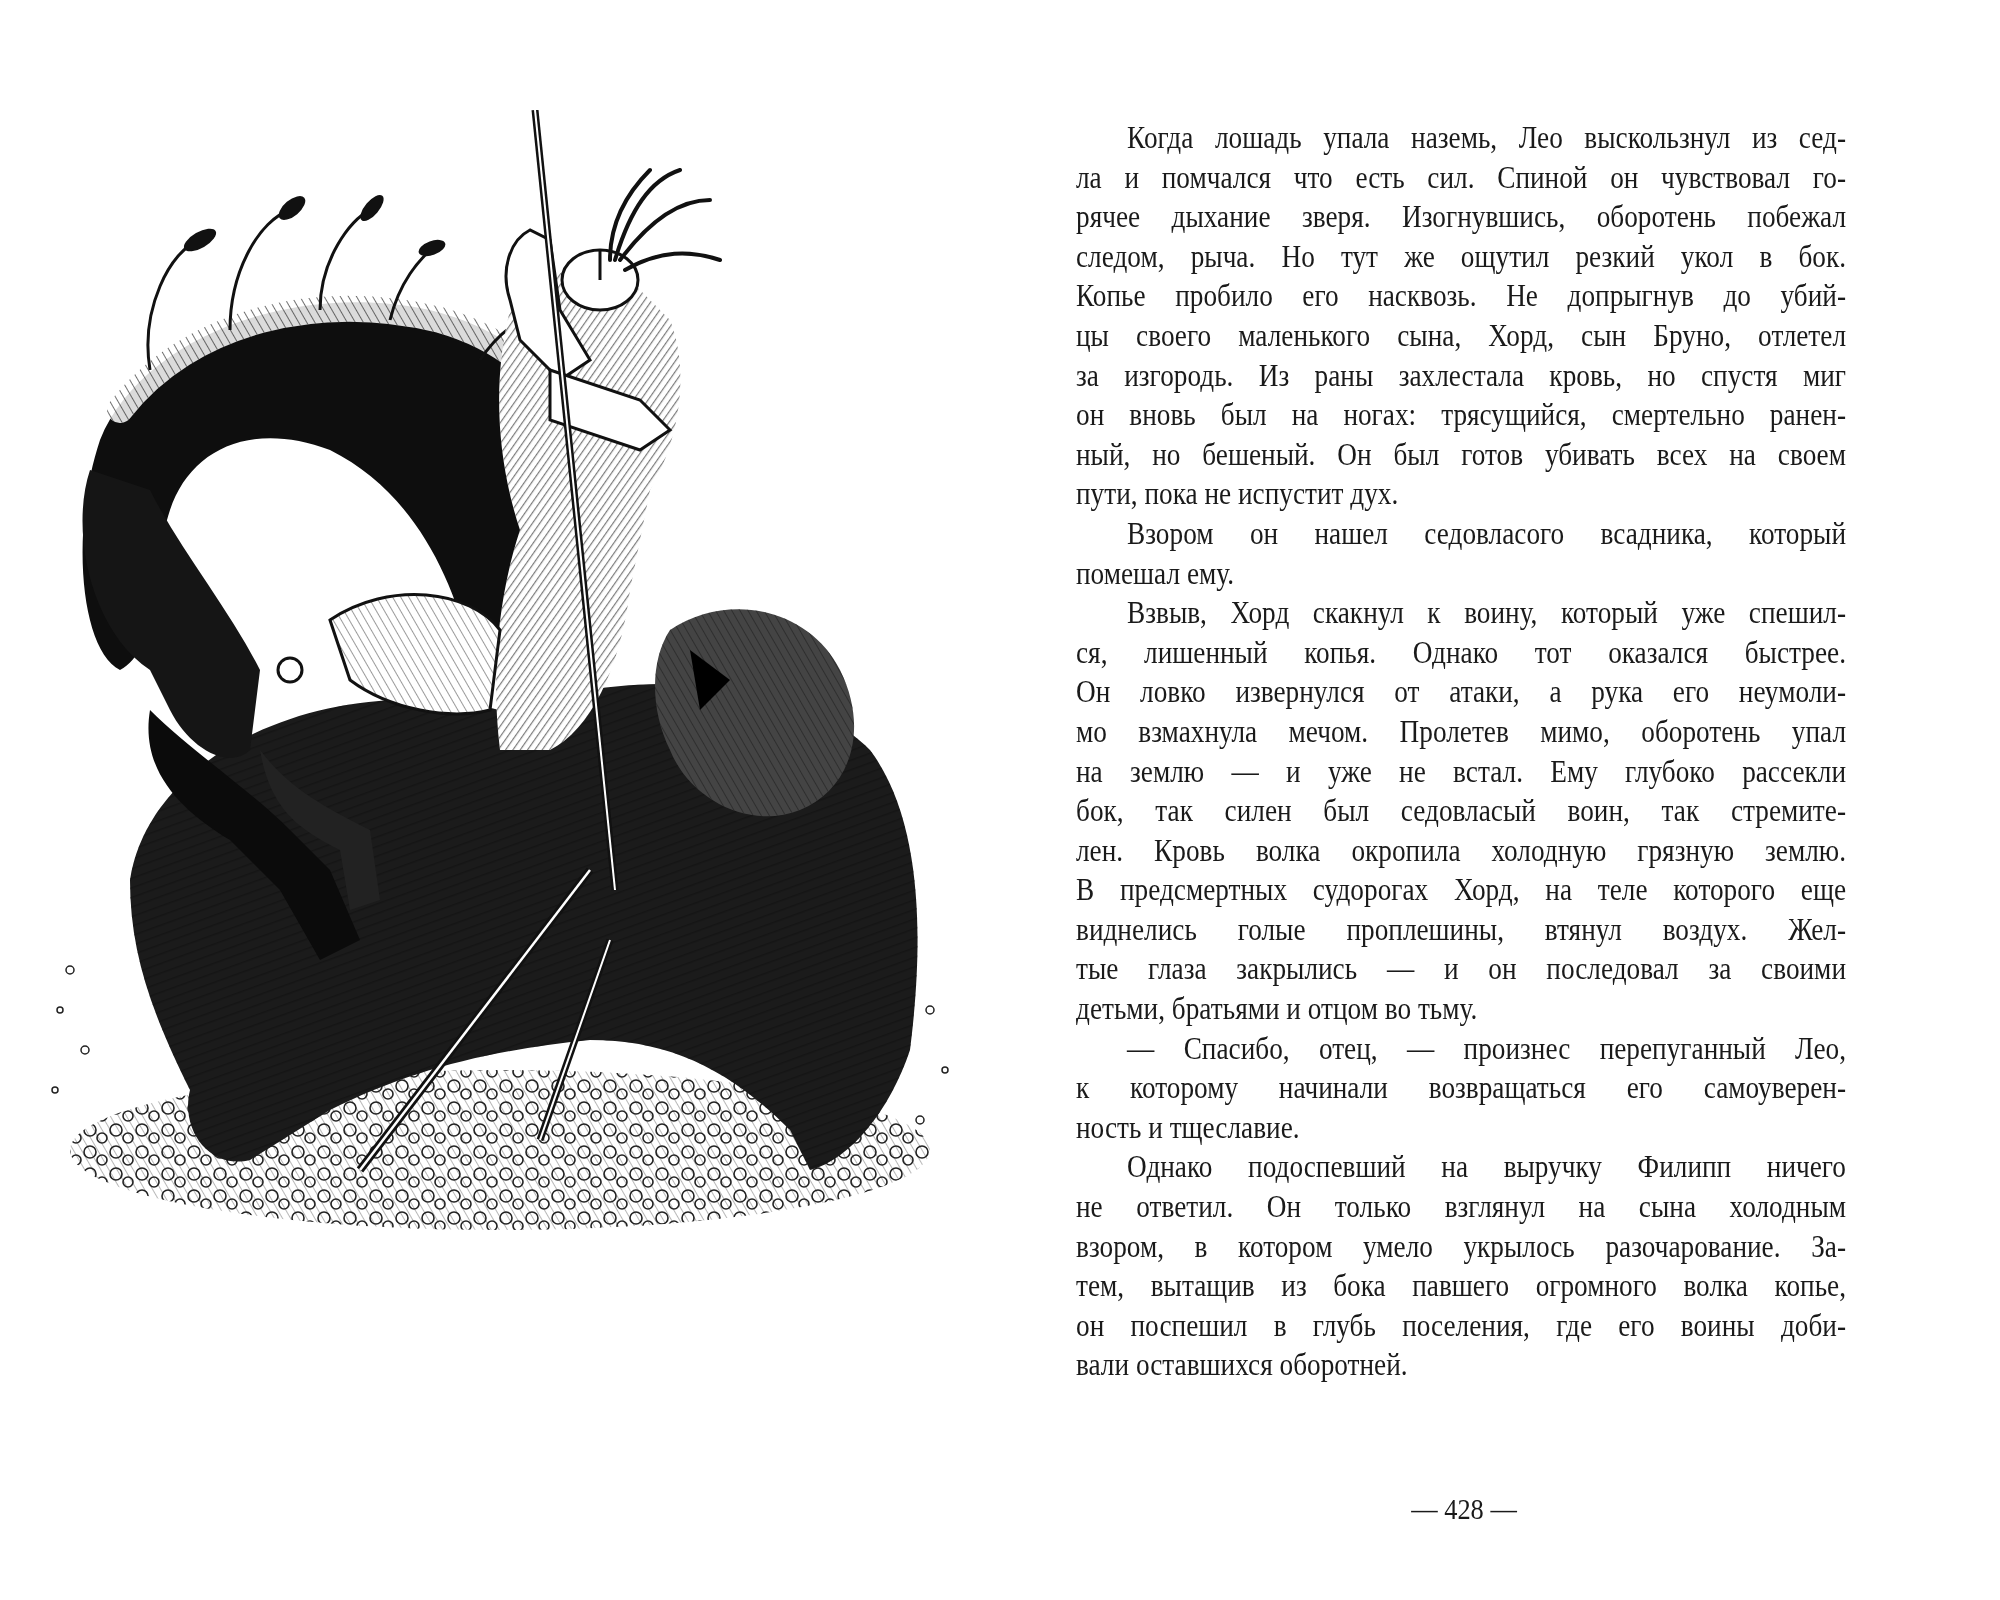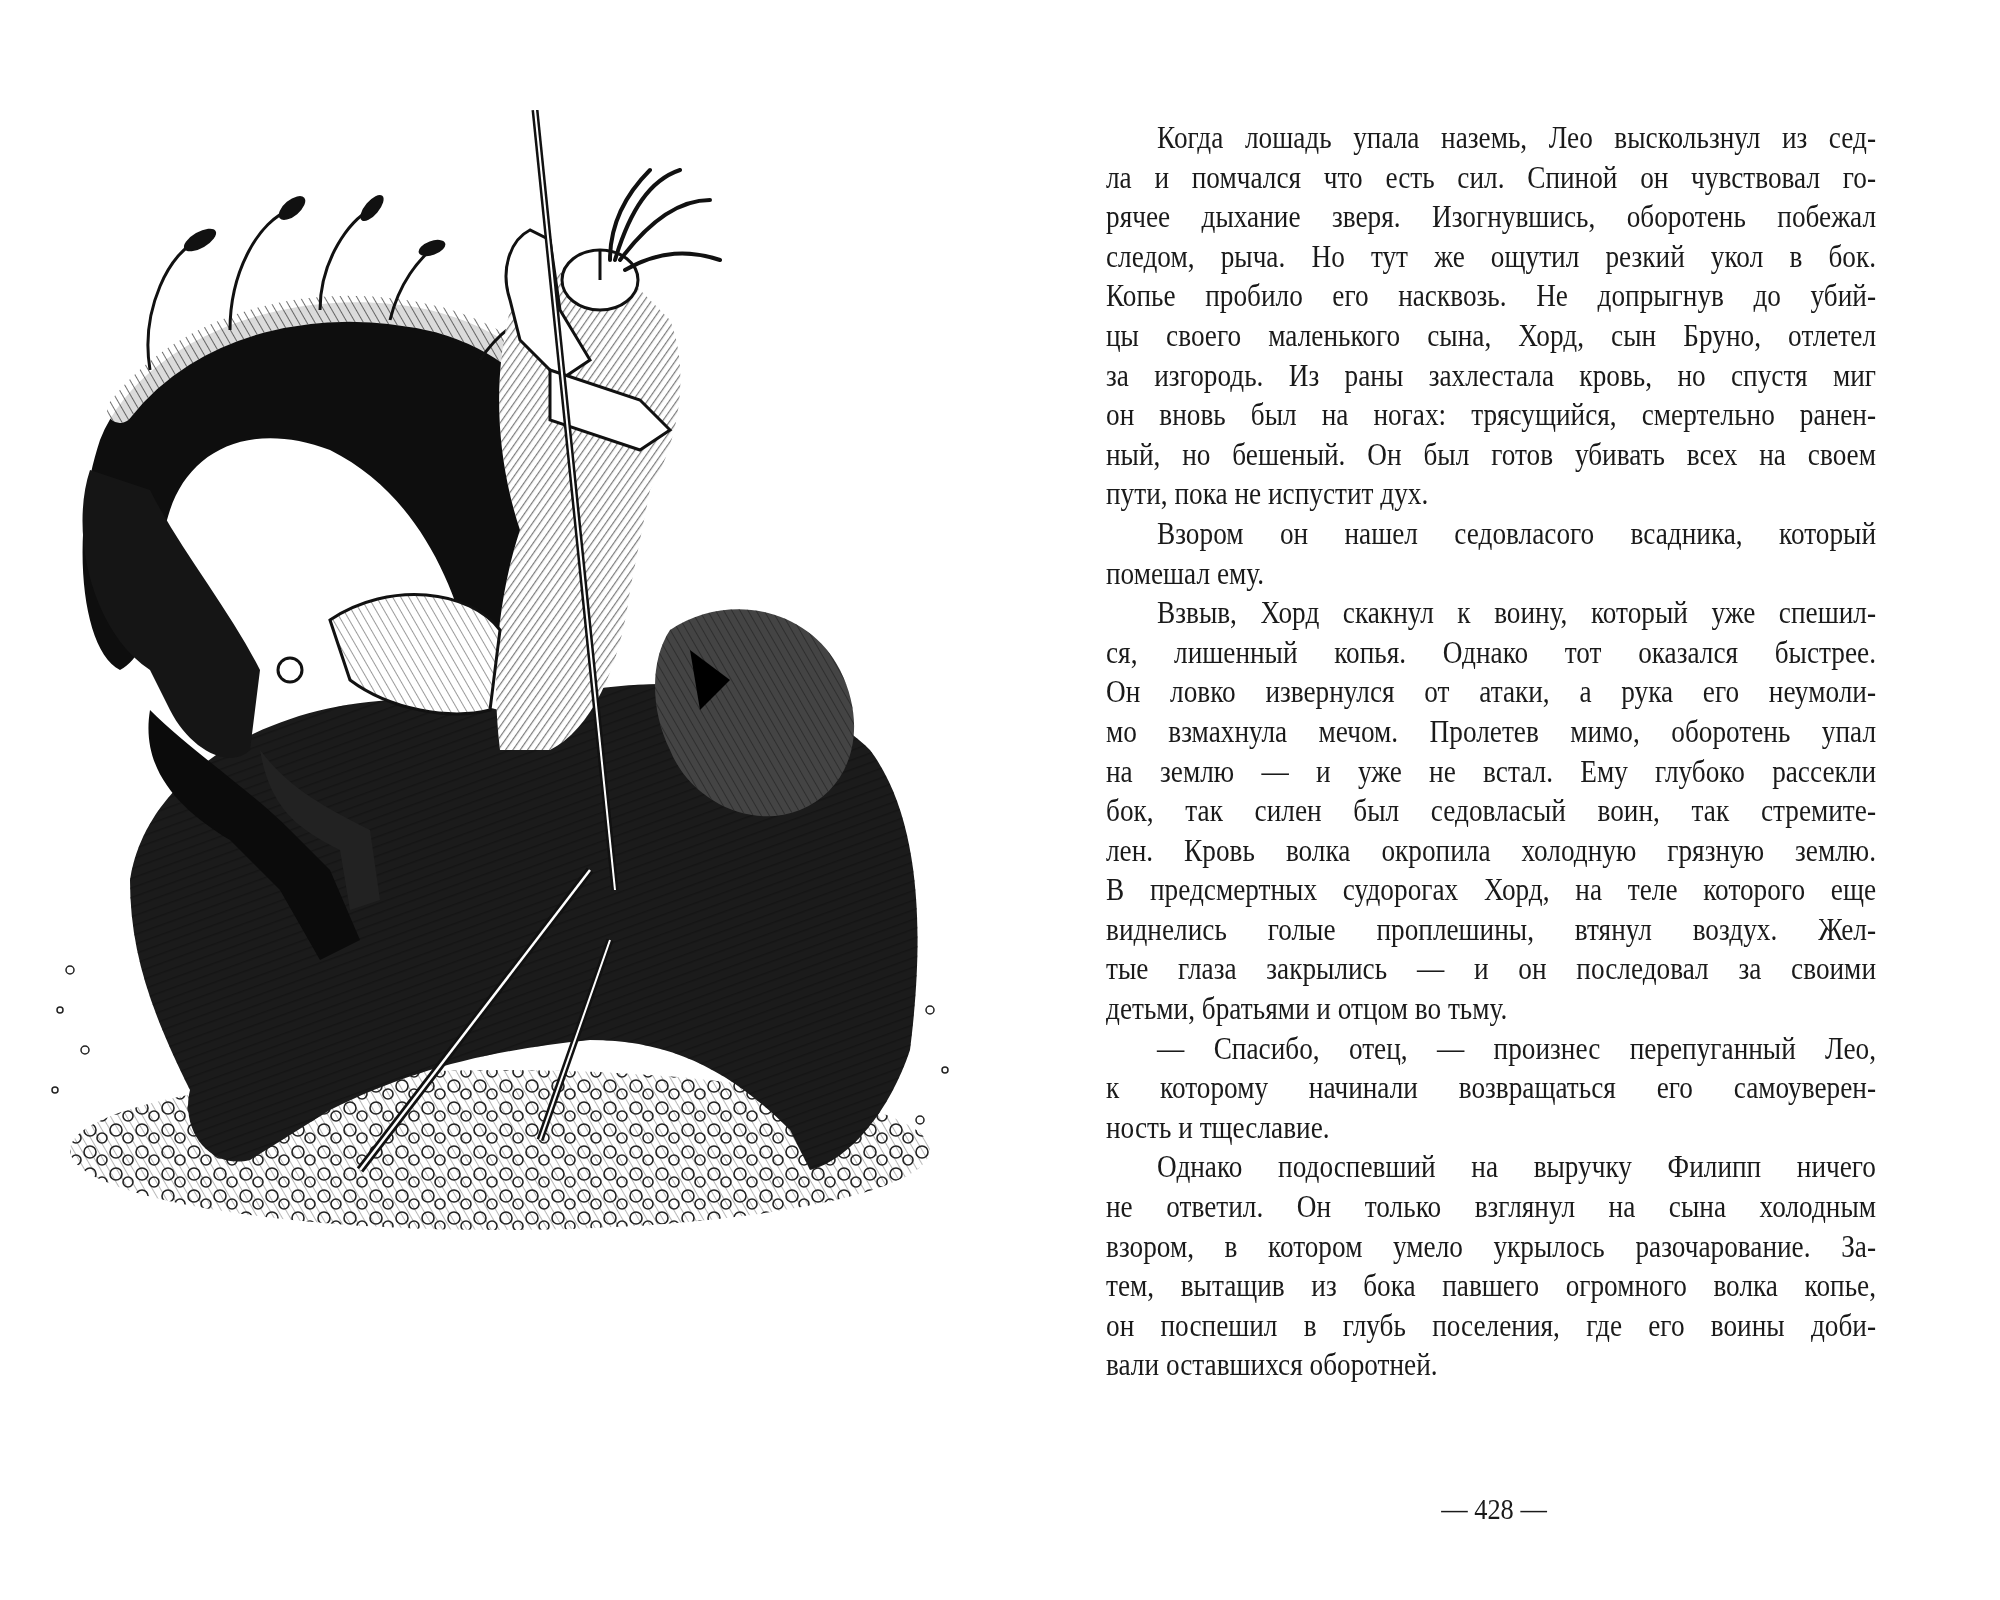--- a/index.html
+++ b/index.html
@@ -4,21 +4,21 @@
   <style>
     html, body { margin: 0; padding: 0; }
     body {
       width: 2000px; height: 1600px; background: #ffffff;
       position: relative; overflow: hidden;
       font-family: "Liberation Serif", "DejaVu Serif", serif;
       color: #1a1a1a;
     }
     .spread { position: absolute; inset: 0; }
     .page-left { position: absolute; left: 0; top: 0; width: 1000px; height: 1600px; }
-    .page-right { position: absolute; left: 994px; top: 0; width: 1000px; height: 1203px; }
+    .page-right { position: absolute; left: 964px; top: 0; width: 1000px; height: 1203px; }
 
     .illustration {
       position: absolute; left: 30px; top: 110px; width: 950px; height: 1130px;
     }
     .illustration svg { width: 100%; height: 100%; display: block; }
 
     .text-block {
       position: absolute; left: 112px; top: 118px; width: 770px;
       font-size: 31px; line-height: 39.6px;
       transform: scaleX(0.88); transform-origin: left top;

